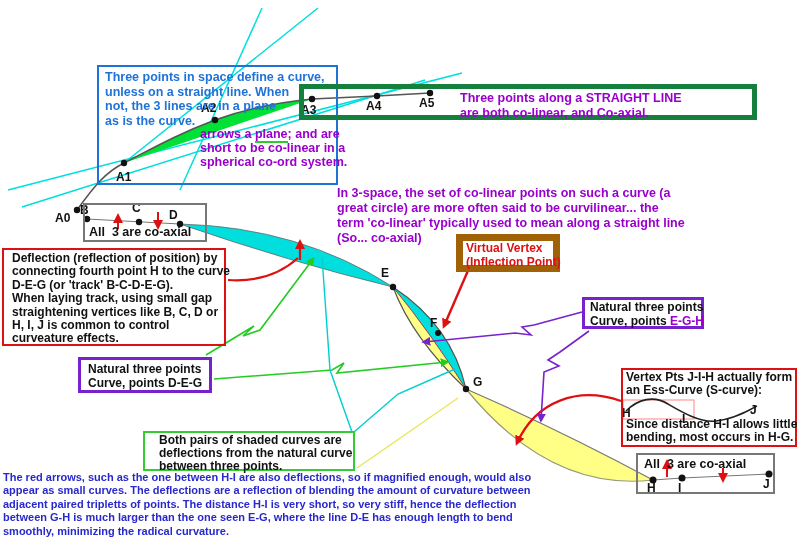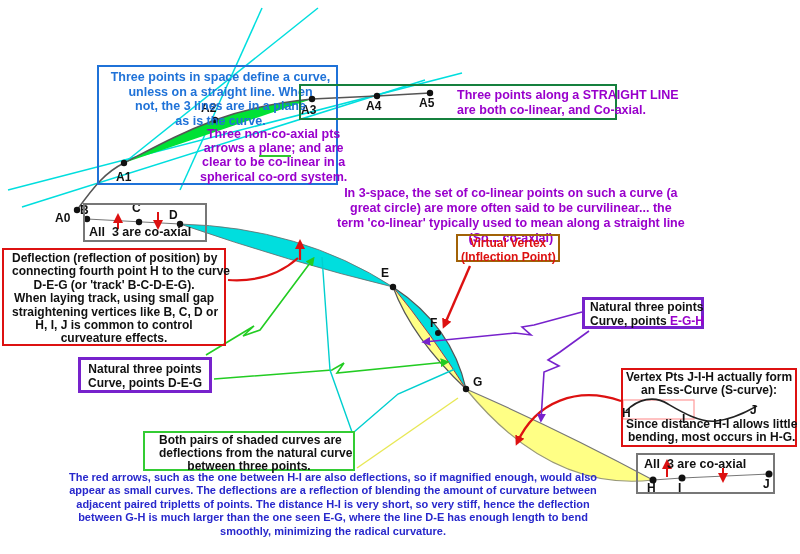--- a/index.html
+++ b/index.html
@@ -1,28 +1,28 @@
 <!DOCTYPE html>
 <html><head>
 <meta charset="utf-8">
 <style>
   html,body{margin:0;padding:0;background:#fff;}
   #stage{position:relative;width:800px;height:554px;background:#fff;overflow:hidden;
          font-family:"Liberation Sans",sans-serif;}
   #gfx{position:absolute;left:0;top:0;z-index:1;}
-  .box{position:absolute;z-index:2;background:transparent;box-sizing:border-box;text-align:center;}
+  .box{position:absolute;z-index:2;background:transparent;box-sizing:border-box;}
   .tline{white-space:pre;font-weight:bold;}
   .blue-note{left:97px;top:65px;width:241px;height:120px;border:2px solid #1f72d8;
              padding:3px 0 0 6px;color:#1f72d8;font-size:12.5px;line-height:14.6px;}
-  .straight-note{left:299px;top:84px;width:318px;height:36px;border:2px solid #15803d;}
+  .straight-note{left:299px;top:84px;width:458px;height:36px;border:5px solid #15803d;}
   .straight-note .inner{margin:2px 0 0 156px;color:#9900cc;font-size:12.5px;line-height:14.5px;}
   .non-coaxial{left:200px;top:127px;color:#9900cc;font-size:12.5px;line-height:14.2px;}
   .underline-green{border-bottom:2px solid #2dc92d;}
   .three-space{left:337px;top:186px;color:#9900cc;font-size:12.5px;line-height:15px;}
-  .virtual-vertex{left:456px;top:234px;width:104px;height:28px;border:2px solid #a16207;
+  .virtual-vertex{left:456px;top:234px;width:104px;height:38px;border:7px solid #a16207;
                   padding:1px 3px;color:#dd1111;font-size:12px;line-height:13.5px;}
   .deflection{left:2px;top:248px;width:224px;height:98px;border:2px solid #dd1111;
               padding:2px 8px;color:#111;font-size:12px;line-height:13.4px;}
   .natural-deg{left:78px;top:357px;width:134px;height:36px;border:3px solid #7722cc;
                padding:2px 7px;color:#111;font-size:12px;line-height:14px;}
   .natural-egh{left:582px;top:297px;width:122px;height:32px;border:3px solid #7722cc;
                padding:1px 5px;color:#111;font-size:12px;line-height:13.5px;}
   .purple-pts{color:#9900cc;}
   .vertex-pts{left:621px;top:368px;width:176px;height:79px;border:2px solid #dd1111;
               padding:1px 3px;color:#111;font-size:12px;line-height:13.2px;}
@@ -149,23 +149,22 @@
 </div>
 
 <div class="box straight-note">
   <div class="inner">
     <div class="tline">Three points along a STRAIGHT LINE</div>
     <div class="tline">are both co-linear, and Co-axial.</div>
   </div>
 </div>
 
 <div class="box non-coaxial">
-  <div class="tline">Three non-co-axial pts</div>
   <div class="tline"><span>arrows a </span><span class="underline-green">plane</span><span>; and are</span></div>
-  <div class="tline">clear to be co-linear in a</div>
+  <div class="tline">short to be co-linear in a</div>
   <div class="tline">spherical co-ord system.</div>
 </div>
 
 <div class="box three-space">
   <div class="tline">In 3-space, the set of co-linear points on such a curve (a</div>
   <div class="tline">great circle) are more often said to be curvilinear... the</div>
   <div class="tline">term 'co-linear' typically used to mean along a straight line</div>
   <div class="tline">(So... co-axial)</div>
 </div>
 

